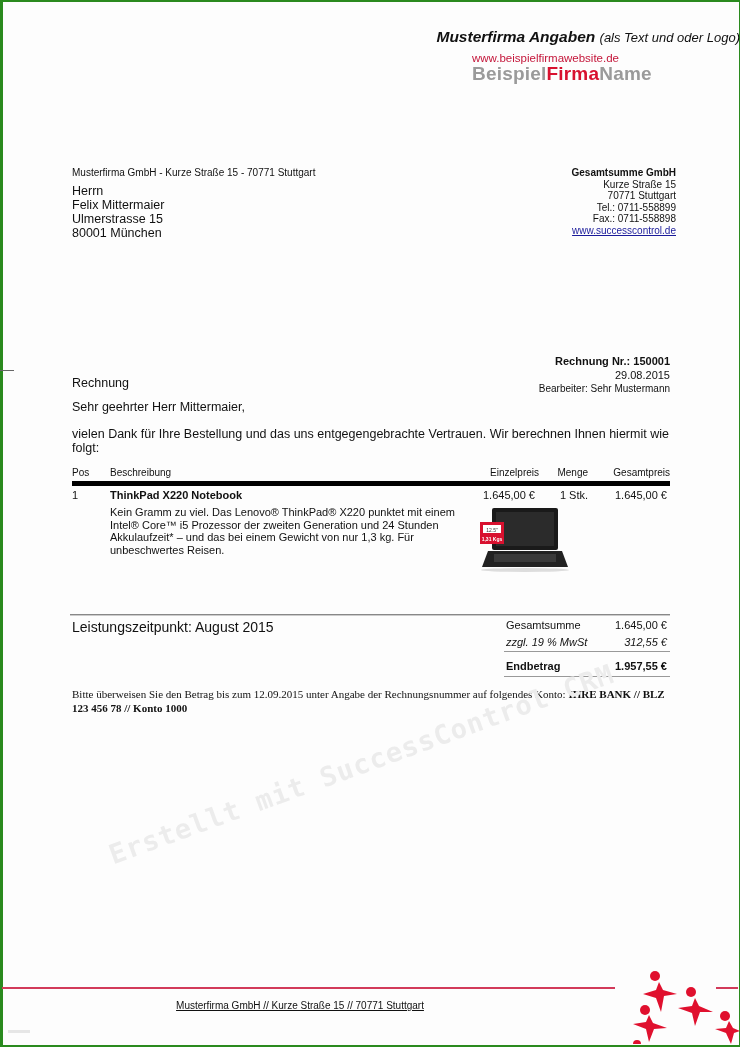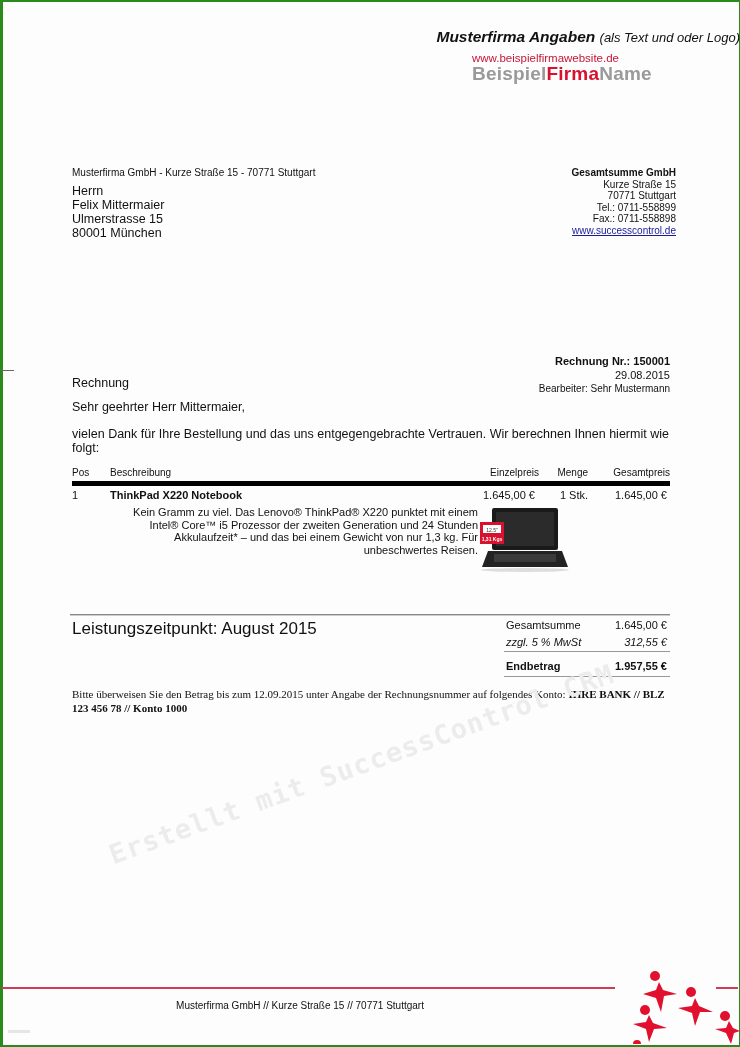--- a/index.html
+++ b/index.html
@@ -27,38 +27,38 @@
   .table-head { left:72px; top:467px; width:598px; height:14px; font-size:10px; border-bottom:5px solid #000000; }
   .col { position:absolute; }
   .c-pos { left:0; }
   .c-desc { left:38px; }
   .c-unit { right:131px; text-align:center; }
   .c-qty { right:82px; }
   .c-total { right:0; text-align:right; }
   .row1 { left:72px; top:489px; width:598px; font-size:11px; }
   .row1 .title { font-weight:bold; }
   .row1 .money { right:3px; }
-  .desc-body { left:110px; top:506px; width:368px; font-size:11px; line-height:12.5px;text-align:right; }
+  .desc-body { left:110px; top:506px; width:368px; font-size:11px; line-height:12.5px; }
   .laptop { left:478px; top:505px; width:95px; height:68px; }
   .sep { left:70px; top:614px; width:600px; height:1px; background:#888; box-shadow:0 1px 0 #ccc; }
-  .service { left:72px; top:619px; font-size:17px; }
+  .service { left:72px; top:619px; font-size:14px; }
   .sum { left:506px; width:164px; font-size:11px; }
   .sum .lbl { position:absolute; left:0; }
   .sum .val { position:absolute; right:3px; }
   .sum1 { top:619px; }
   .sum2 { top:636px; font-style:italic; }
   .sum-line1 { left:504px; top:651px; width:166px; height:1px; background:#999; }
   .sum3 { top:660px; font-weight:bold; }
   .sum-line2 { left:504px; top:676px; width:166px; height:1px; background:#999; }
   .payment { left:72px; top:687px; width:600px; font-size:11px; line-height:14px;font-family:Liberation Serif, serif; }
   .payment b { font-weight:bold; }
   .watermark { left:110px; top:840px; font-family:"DejaVu Sans Mono", monospace; font-size:27px; font-weight:bold; color:#ececec; transform:rotate(-20deg); transform-origin:left center; white-space:nowrap; letter-spacing:1px; }
   .foot-line-l { left:2px; top:987px; width:613px; height:2px; background:#d23a5a; }
   .foot-line-r { left:716px; top:987px; width:22px; height:2px; background:#d23a5a; }
-  .footer { left:0; width:600px; top:1000px; text-align:center; font-size:10px; line-height:12px; }
+  .footer { left:0; width:600px; top:1000px; text-align:center; font-size:10px; line-height:12px;text-decoration:underline; }
   .stars { left:615px; top:960px; width:125px; height:84px; }
   .tiny-stamp { left:8px; top:1030px; width:22px; height:3px; background:#e6e6e6; }
 </style>
 </head>
 <body>
 
 <div class="frame"></div>
 
 <div class="abs hdr-title">
   <b>Musterfirma Angaben</b>
@@ -130,21 +130,21 @@
 
 <div class="abs sep"></div>
 
 <div class="abs service">Leistungszeitpunkt: August 2015</div>
 
 <div class="abs sum sum1">
   <span class="lbl">Gesamtsumme</span>
   <span class="val">1.645,00 €</span>
 </div>
 <div class="abs sum sum2">
-  <span class="lbl">zzgl. 5 % MwSt</span>
+  <span class="lbl">zzgl. 19 % MwSt</span>
   <span class="val">312,55 €</span>
 </div>
 <div class="abs sum-line1"></div>
 <div class="abs sum sum3">
   <span class="lbl">Endbetrag</span>
   <span class="val">1.957,55 €</span>
 </div>
 <div class="abs sum-line2"></div>
 
 <div class="abs payment"><span>Bitte überweisen Sie den Betrag bis zum 12.09.2015 unter Angabe der Rechnungsnummer auf folgendes Konto: </span><b>IHRE BANK // BLZ 123 456 78 // Konto 1000</b></div>

